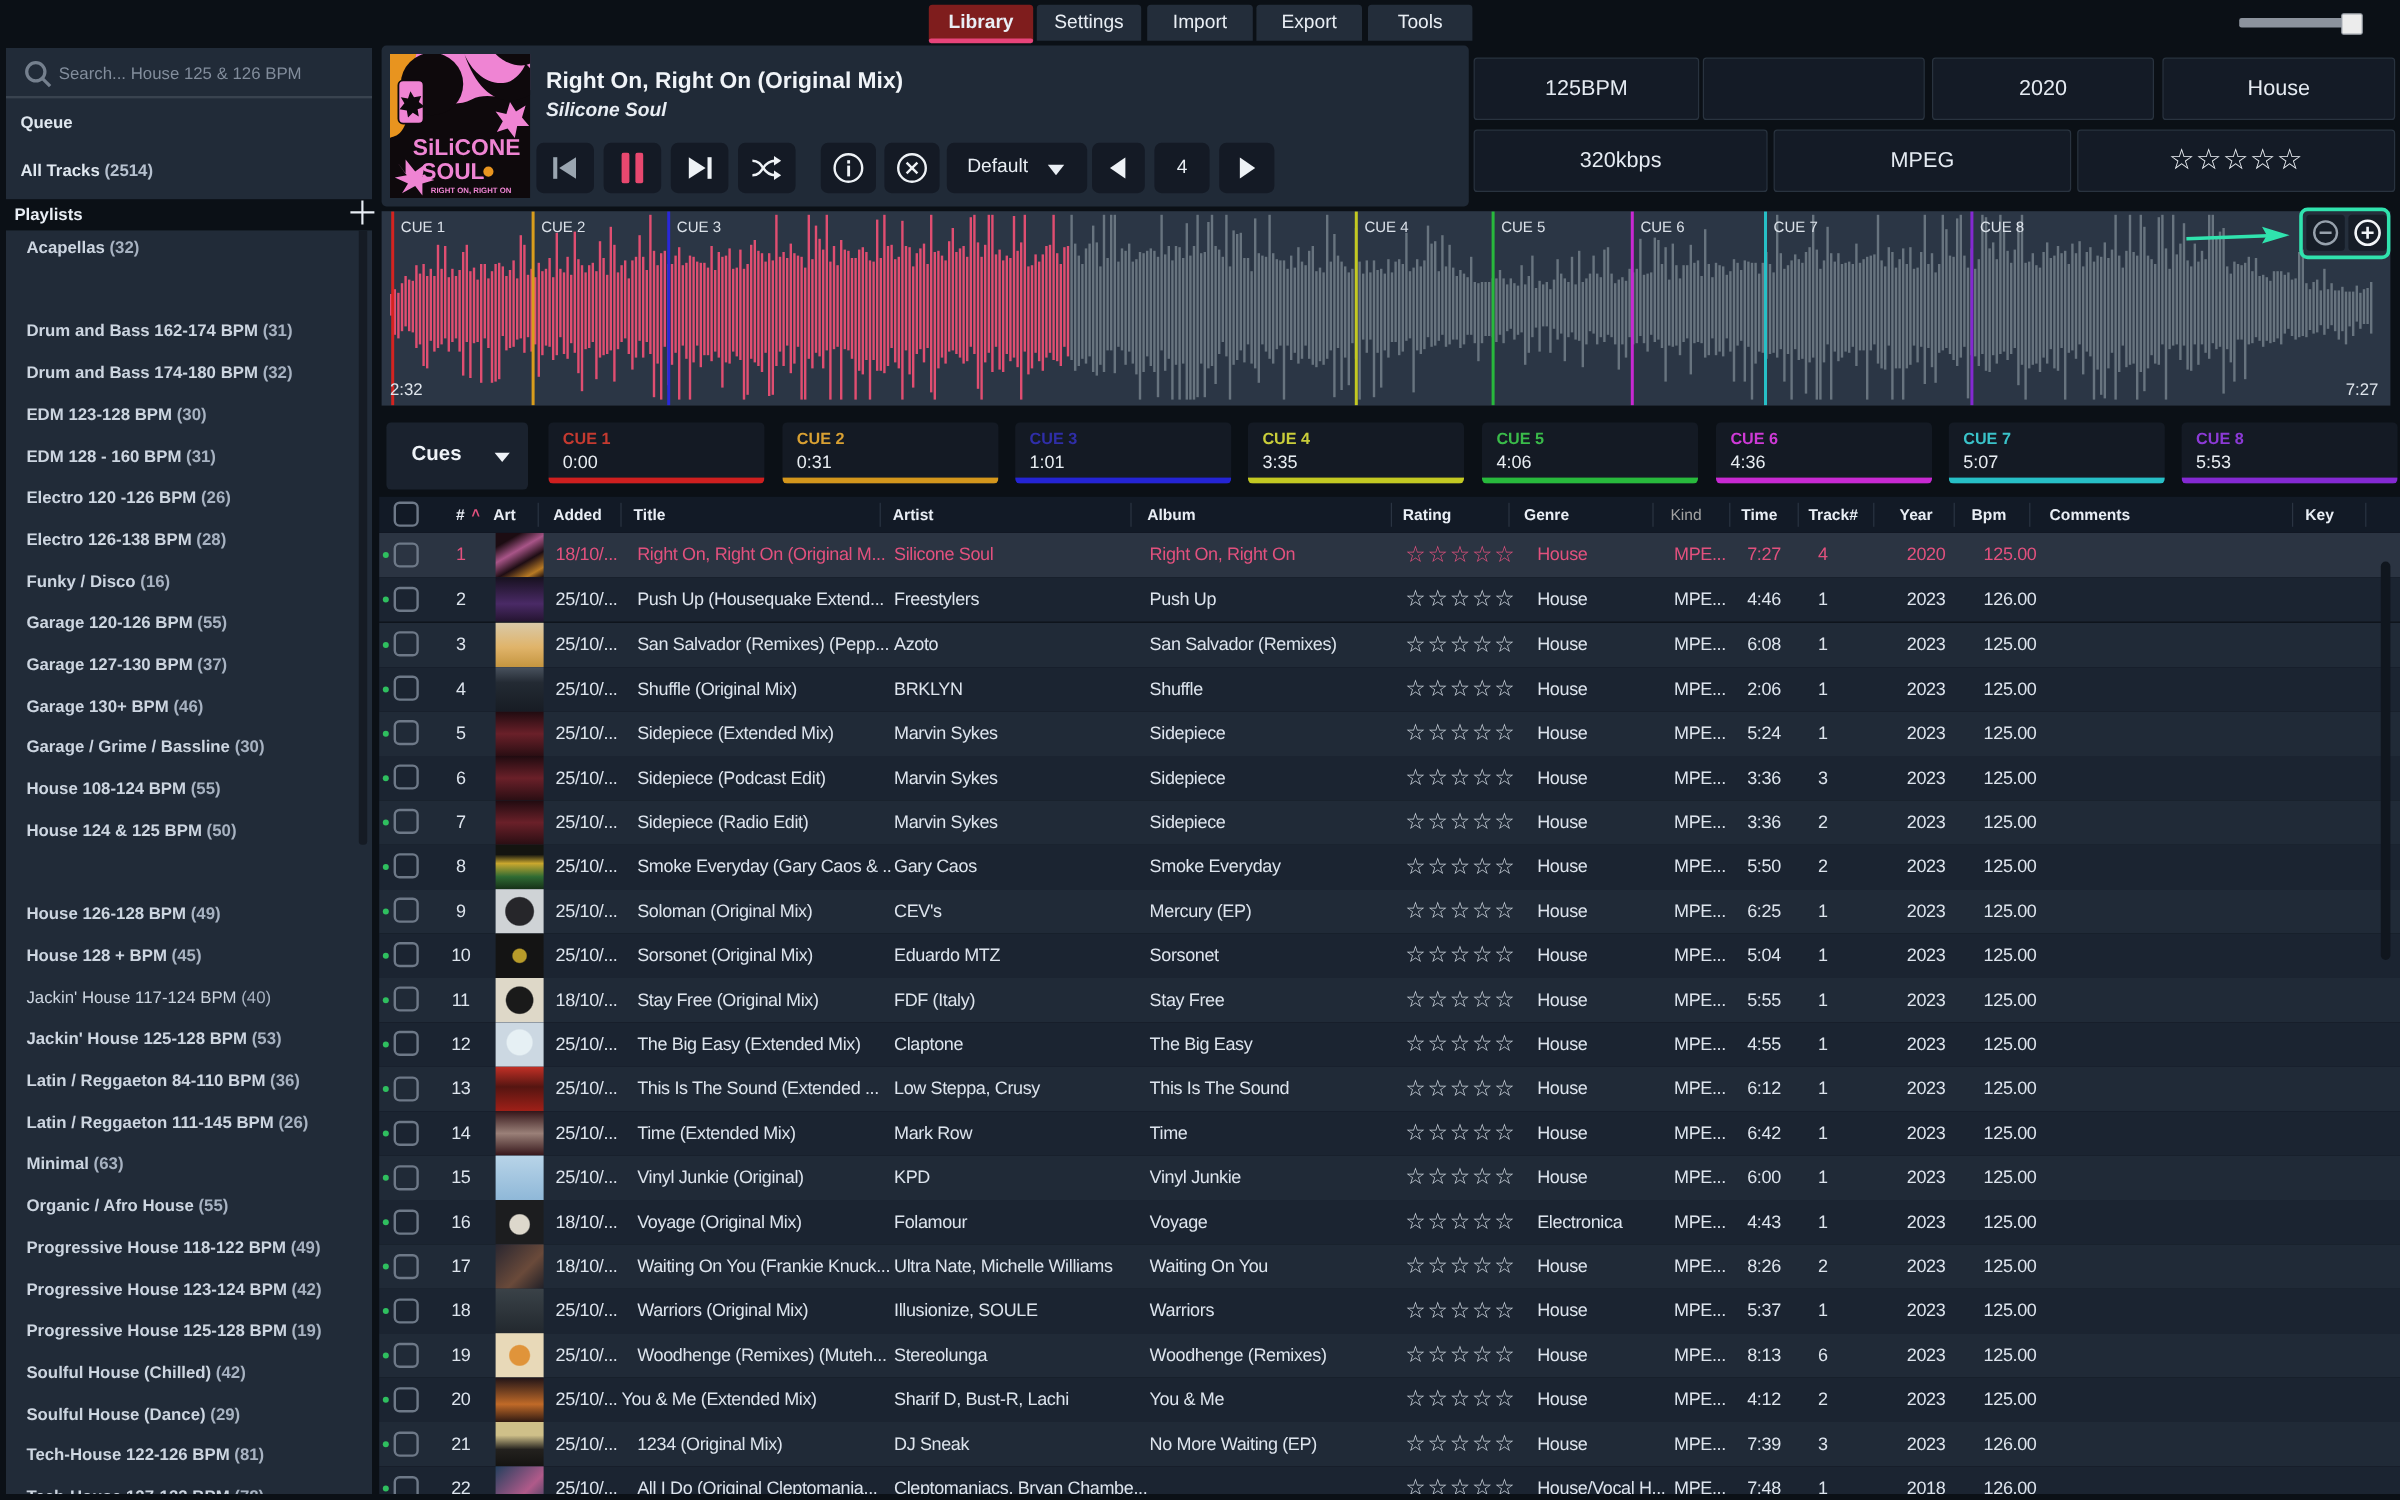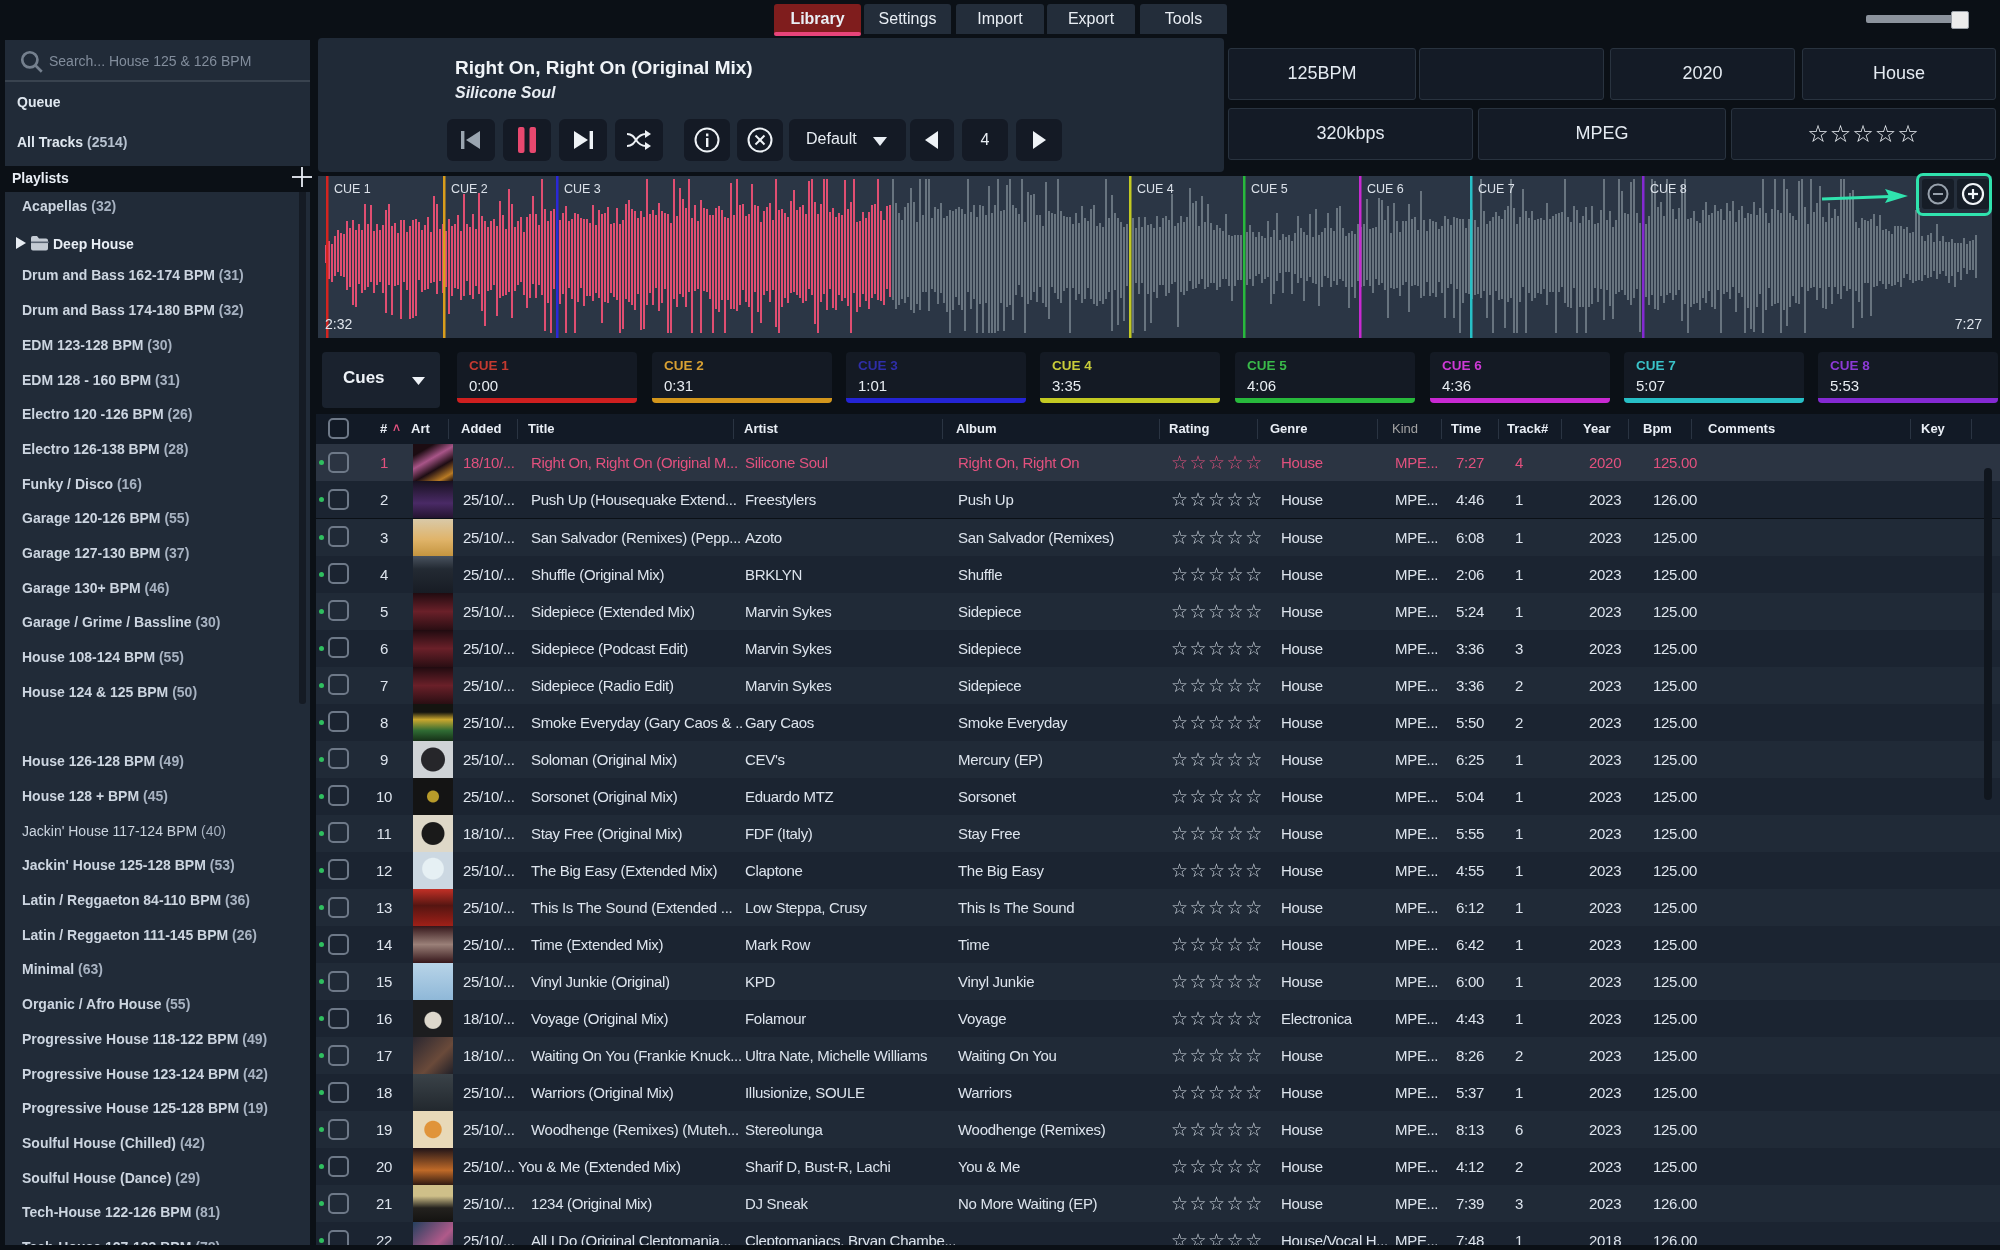--- a/index.html
+++ b/index.html
@@ -27,30 +27,20 @@
   <span style="position:absolute;left:12px;top:94px;font-size:14px;font-weight:bold;color:#dfe7ef">All Tracks <span style="color:#b6c1cf">(2514)</span></span>
 </div>
 <span class="abs" style="left:12px;top:170px;font-size:14px;font-weight:bold;color:#e9eef5">Playlists</span>
 <svg width="24" height="24" viewBox="0 0 24 24" style="position:absolute;left:290px;top:165px">
     <line x1="12" y1="2" x2="12" y2="22" stroke="#e9eef5" stroke-width="1.8"></line>
     <line x1="2" y1="12" x2="22" y2="12" stroke="#e9eef5" stroke-width="1.8"></line>
   </svg>
 <div class="abs" style="left:5px;top:192px;width:305px;height:1053px;background:#212b38;overflow:hidden">
   <div style="position:absolute;left:294px;top:-4px;width:7px;height:516px;background:#151b24;border-radius:3px"></div>
   <div style="position:absolute;left:17px;top:6.0px;font-weight:bold;font-size:14px;color:#ccd5e0;white-space:nowrap">Acapellas <span style="color:#a7b2c1">(32)</span></div>
-    <div style="position:absolute;left:0;top:32.7px;width:298px;height:34px">
-<svg width="12" height="14" viewBox="0 0 12 14" style="position:absolute;left:10px;top:11px">
-        <path d="M1 1 L11 7 L1 13 Z" fill="#e8edf3"></path>
-      </svg>
-<svg width="19" height="16" viewBox="0 0 19 16" style="position:absolute;left:25px;top:10px">
-        <path d="M1 3 q0-2 2-2 l4 0 2 2.5 7 0 q2 0 2 2 l0 8 q0 2-2 2 l-13 0 q-2 0-2-2 Z" fill="#c4cbd4"></path>
-        <rect x="1" y="6.5" width="18" height="1.6" fill="#5a6574"></rect>
-      </svg>
-<span style="position:absolute;left:48px;top:11px;font-weight:bold;font-size:14px;color:#e8eef5">Deep House</span>
-    </div>
     <div style="position:absolute;left:17px;top:75.4px;font-weight:bold;font-size:14px;color:#ccd5e0;white-space:nowrap">Drum and Bass 162-174 BPM <span style="color:#a7b2c1">(31)</span></div>
     <div style="position:absolute;left:17px;top:110.1px;font-weight:bold;font-size:14px;color:#ccd5e0;white-space:nowrap">Drum and Bass 174-180 BPM <span style="color:#a7b2c1">(32)</span></div>
     <div style="position:absolute;left:17px;top:144.8px;font-weight:bold;font-size:14px;color:#ccd5e0;white-space:nowrap">EDM 123-128 BPM <span style="color:#a7b2c1">(30)</span></div>
     <div style="position:absolute;left:17px;top:179.5px;font-weight:bold;font-size:14px;color:#ccd5e0;white-space:nowrap">EDM 128 - 160 BPM <span style="color:#a7b2c1">(31)</span></div>
     <div style="position:absolute;left:17px;top:214.2px;font-weight:bold;font-size:14px;color:#ccd5e0;white-space:nowrap">Electro 120 -126 BPM <span style="color:#a7b2c1">(26)</span></div>
     <div style="position:absolute;left:17px;top:248.9px;font-weight:bold;font-size:14px;color:#ccd5e0;white-space:nowrap">Electro 126-138 BPM <span style="color:#a7b2c1">(28)</span></div>
     <div style="position:absolute;left:17px;top:283.6px;font-weight:bold;font-size:14px;color:#ccd5e0;white-space:nowrap">Funky / Disco <span style="color:#a7b2c1">(16)</span></div>
     <div style="position:absolute;left:17px;top:318.3px;font-weight:bold;font-size:14px;color:#ccd5e0;white-space:nowrap">Garage 120-126 BPM <span style="color:#a7b2c1">(55)</span></div>
     <div style="position:absolute;left:17px;top:353.0px;font-weight:bold;font-size:14px;color:#ccd5e0;white-space:nowrap">Garage 127-130 BPM <span style="color:#a7b2c1">(37)</span></div>
     <div style="position:absolute;left:17px;top:387.7px;font-weight:bold;font-size:14px;color:#ccd5e0;white-space:nowrap">Garage 130+ BPM <span style="color:#a7b2c1">(46)</span></div>
@@ -68,20 +58,38 @@
     <div style="position:absolute;left:17px;top:838.8px;font-weight:bold;font-size:14px;color:#ccd5e0;white-space:nowrap">Progressive House 118-122 BPM <span style="color:#a7b2c1">(49)</span></div>
     <div style="position:absolute;left:17px;top:873.5px;font-weight:bold;font-size:14px;color:#ccd5e0;white-space:nowrap">Progressive House 123-124 BPM <span style="color:#a7b2c1">(42)</span></div>
     <div style="position:absolute;left:17px;top:908.2px;font-weight:bold;font-size:14px;color:#ccd5e0;white-space:nowrap">Progressive House 125-128 BPM <span style="color:#a7b2c1">(19)</span></div>
     <div style="position:absolute;left:17px;top:942.9px;font-weight:bold;font-size:14px;color:#ccd5e0;white-space:nowrap">Soulful House (Chilled) <span style="color:#a7b2c1">(42)</span></div>
     <div style="position:absolute;left:17px;top:977.6px;font-weight:bold;font-size:14px;color:#ccd5e0;white-space:nowrap">Soulful House (Dance) <span style="color:#a7b2c1">(29)</span></div>
     <div style="position:absolute;left:17px;top:1012.3px;font-weight:bold;font-size:14px;color:#ccd5e0;white-space:nowrap">Tech-House 122-126 BPM <span style="color:#a7b2c1">(81)</span></div>
     <div style="position:absolute;left:17px;top:1047.0px;font-weight:bold;font-size:14px;color:#ccd5e0;white-space:nowrap">Tech-House 127-133 BPM <span style="color:#a7b2c1">(78)</span></div>
 </div>
 
 <div class="abs" style="left:318px;top:38px;width:906px;height:134px;background:#202a37;border-radius:4px">
+  <div style="position:absolute;left:7px;top:7px;width:117px;height:120px;overflow:hidden">
+      <svg width="117" height="120" viewBox="0 0 117 120" style="position:absolute;left:0;top:0">
+<rect width="117" height="120" fill="#0e090c"></rect>
+<path d="M0 0 L117 0 L117 30 C98 42 82 30 68 38 C51 47 33 34 17 44 L0 38 Z" fill="#ef84d3"></path>
+<path d="M0 0 L22 0 C17 16 20 40 13 58 C8 70 3 68 0 70 Z" fill="#e8941f"></path>
+<path d="M62 0 C68 14 80 26 96 24 C103 23 110 16 113 8 L117 12 L117 34 C96 46 74 36 62 0 Z" fill="#0e090c"></path>
+<path d="M88 0 L117 0 L117 8 C108 12 96 8 88 0 Z" fill="#0e090c"></path>
+<circle cx="35" cy="25" r="26" fill="#0e090c"></circle>
+<rect x="7" y="22" width="21" height="36" rx="4" fill="#ef84d3" stroke="#0e090c" stroke-width="1.5"></rect>
+<path d="M17 31 l3 5 6-1 -2 5 5 4 -6 2 1 6 -5-3 -4 4 -1-6 -6-1 4-5 -3-5 6 1 Z" fill="#0e090c"></path>
+<path d="M6 90 l8 11 -10 2 11 5 -5 8 11-6 6 8 0-10 10-3 -10-3 2-10 -8 6 -8-10 0 12 Z" fill="#ef84d3"></path>
+<path d="M100 40 l5 8 8-5 -3 10 6 7 -10 0 -2 10 -6-8 -9 3 5-9 -6-8 9 2 Z" fill="#ef84d3"></path>
+<text x="19" y="84" font-family="Liberation Sans" font-weight="bold" font-size="19" fill="#ef84d3">SiLiCONE</text>
+<text x="26" y="104" font-family="Liberation Sans" font-weight="bold" font-size="19" fill="#ef84d3">SOUL</text>
+<circle cx="82" cy="98" r="5" fill="#e8941f" stroke="#0e090c" stroke-width="1.5"></circle>
+<text x="34" y="116" font-family="Liberation Sans" font-weight="bold" font-size="6.5" fill="#ef84d3">RIGHT ON, RIGHT ON</text>
+</svg>
+    </div>
   <span style="position:absolute;left:137px;top:19px;font-size:19px;font-weight:bold;color:#f0f4f8">Right On, Right On (Original Mix)</span>
   <span style="position:absolute;left:137px;top:46px;font-size:16px;font-weight:bold;font-style:italic;color:#e8edf3">Silicone Soul</span>
 
   <div style="position:absolute;left:129px;top:81px;width:48px;height:42px;background:#141a25;border-radius:6px">
     <svg width="22" height="20" viewBox="0 0 22 20" style="position:absolute;left:13px;top:11px">
         <rect x="1" y="1" width="3.4" height="18" fill="#9aa5b0"></rect>
         <path d="M20 1 L6 10 L20 19 Z" fill="#9aa5b0"></path>
       </svg>
   </div>
   <div style="position:absolute;left:185px;top:81px;width:48px;height:42px;background:#141a25;border-radius:6px">

